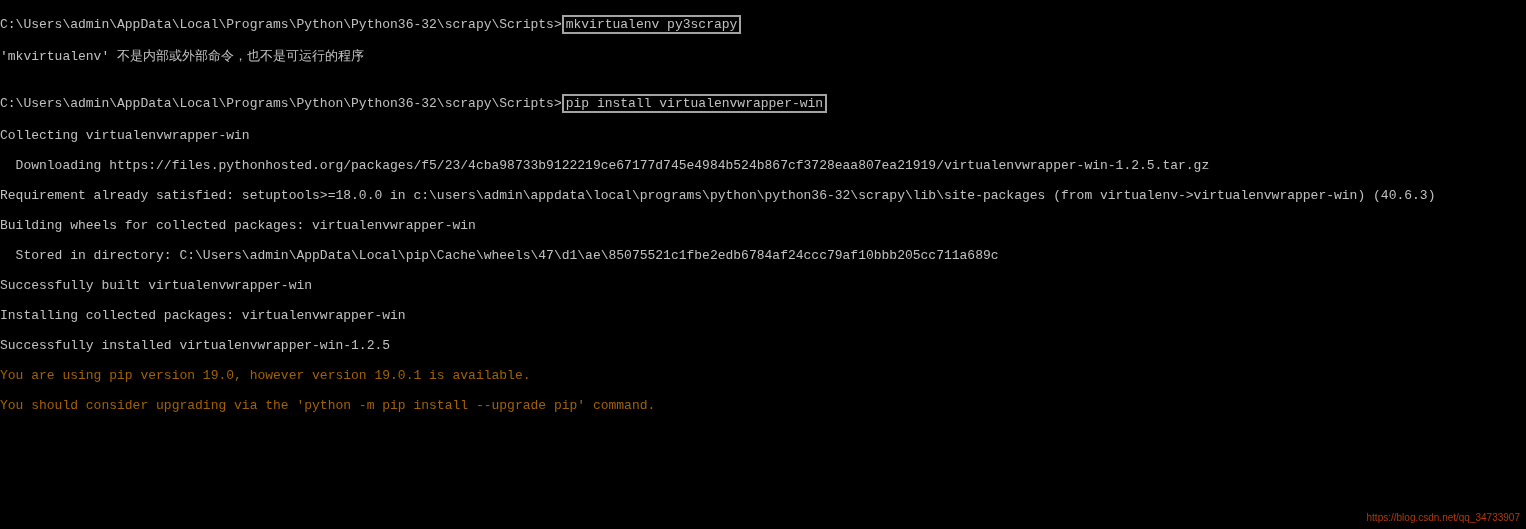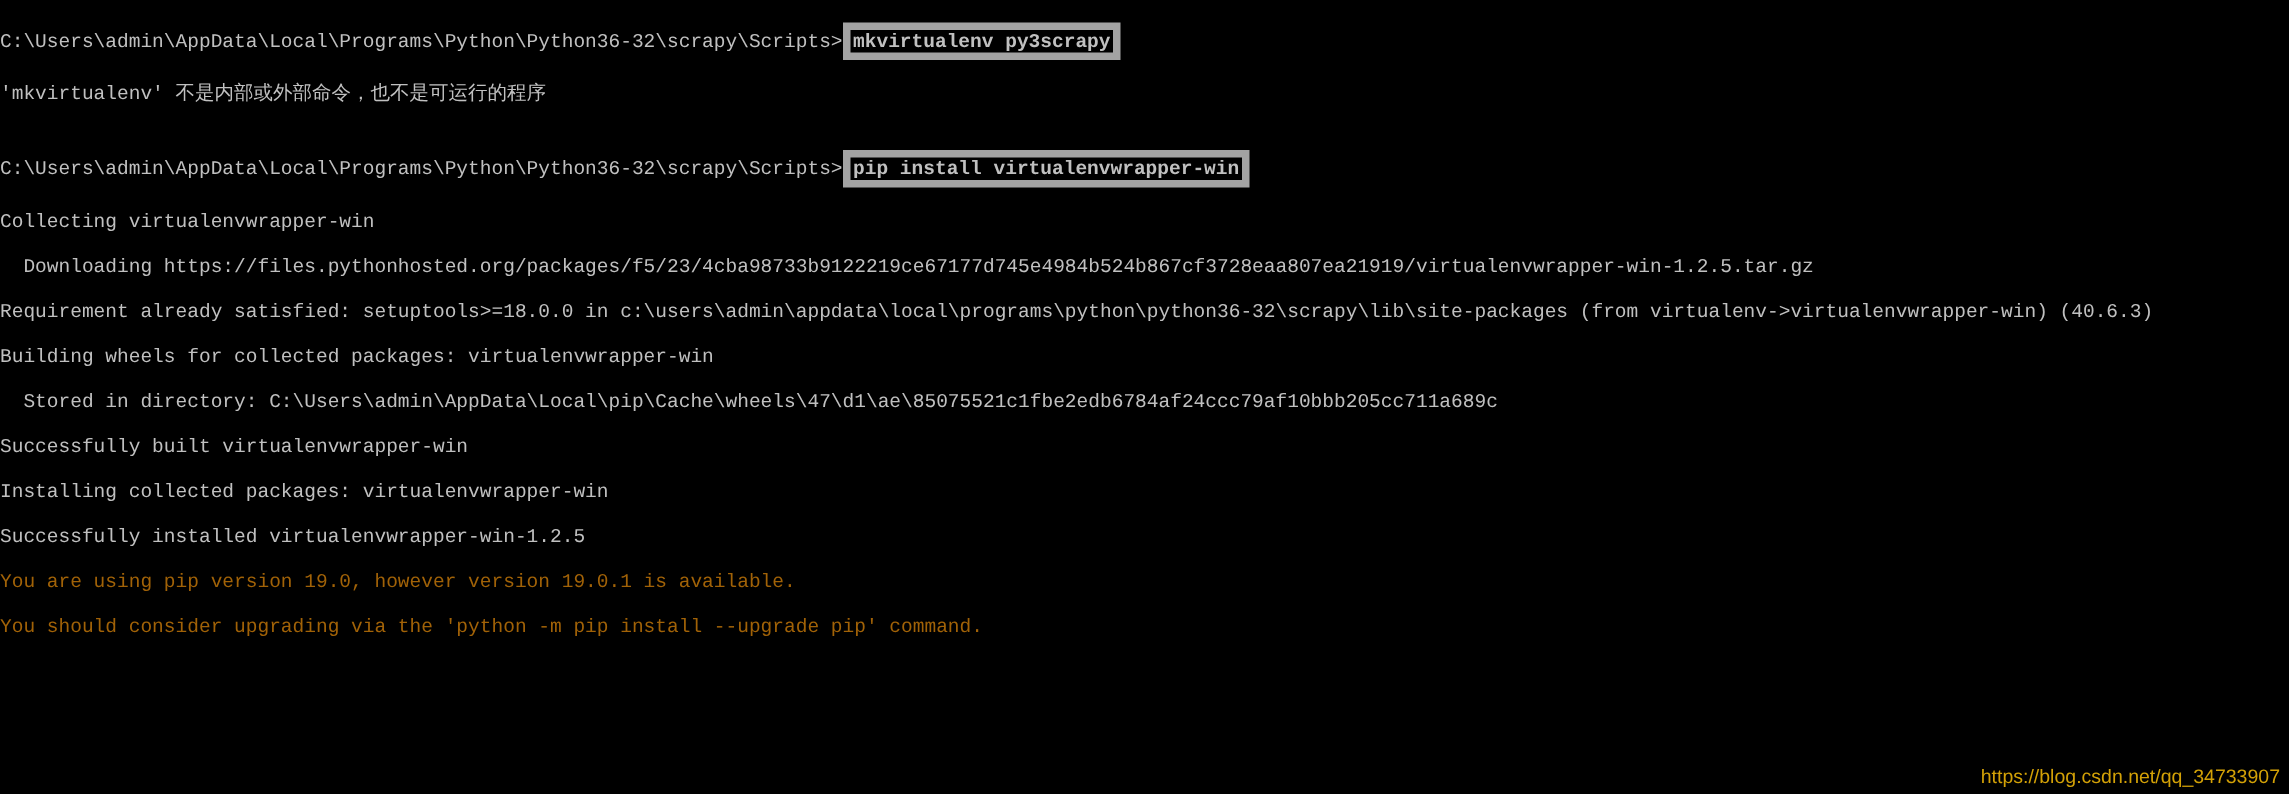--- a/index.html
+++ b/index.html
@@ -14,34 +14,33 @@
     line-height: 15px;
     overflow: hidden;
     position: relative;
   }
   .term {
     white-space: pre;
     padding: 0;
   }
   .line { display: block; }
   .hl {
-    border: 5px solid #a3a3a3;
+    border: 2px solid #a3a3a3;
     padding: 0 2px;
     display: inline-block;
     box-sizing: border-box;
-    font-weight: bold;
   }
   .warn { color: #a16207; }
   .watermark {
     position: absolute;
     right: 6px;
     bottom: 4px;
-    color: #eab308;
+    color: #c2410c;
     font-family: Arial, sans-serif;
-    font-size: 13px;
+    font-size: 10px;
     opacity: 0.9;
   }
 </style>
 </head>
 <body>
 
 <div class="term">
 <span class="line"><span>C:\Users\admin\AppData\Local\Programs\Python\Python36-32\scrapy\Scripts&gt;</span><span class="hl">mkvirtualenv py3scrapy</span></span>
 <span class="line">'mkvirtualenv' 不是内部或外部命令，也不是可运行的程序</span>
 <span class="line"></span>

